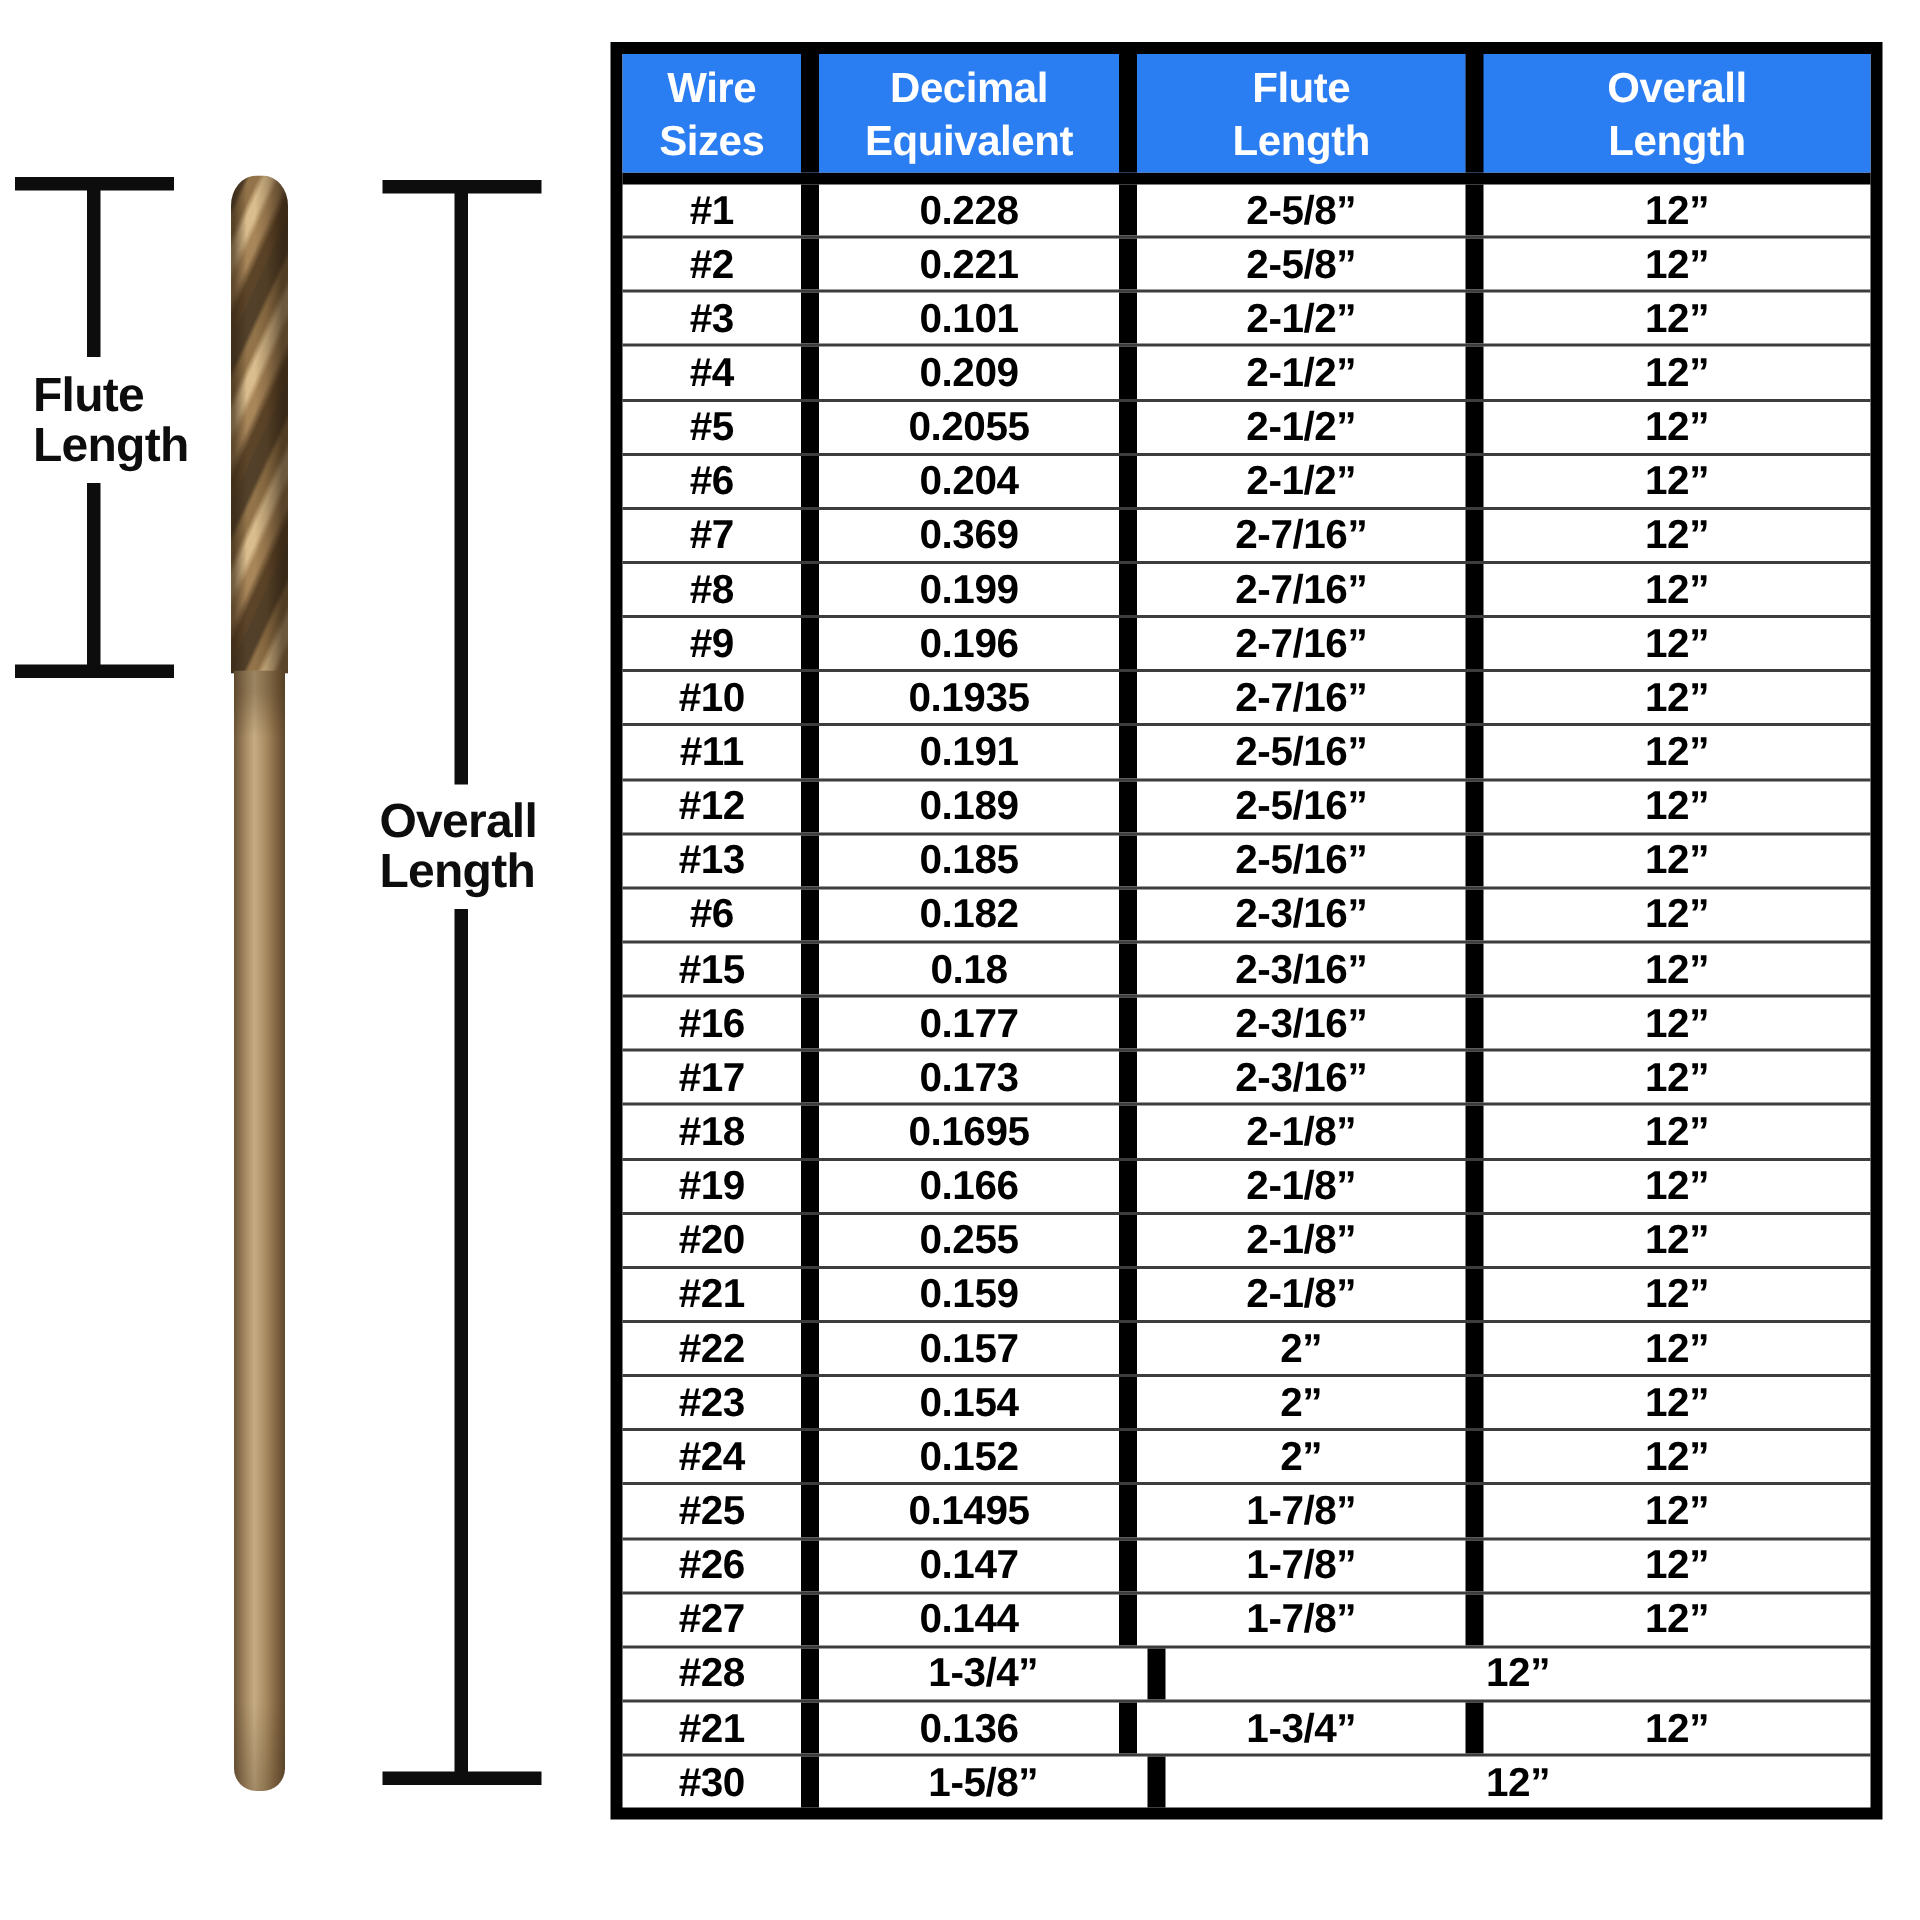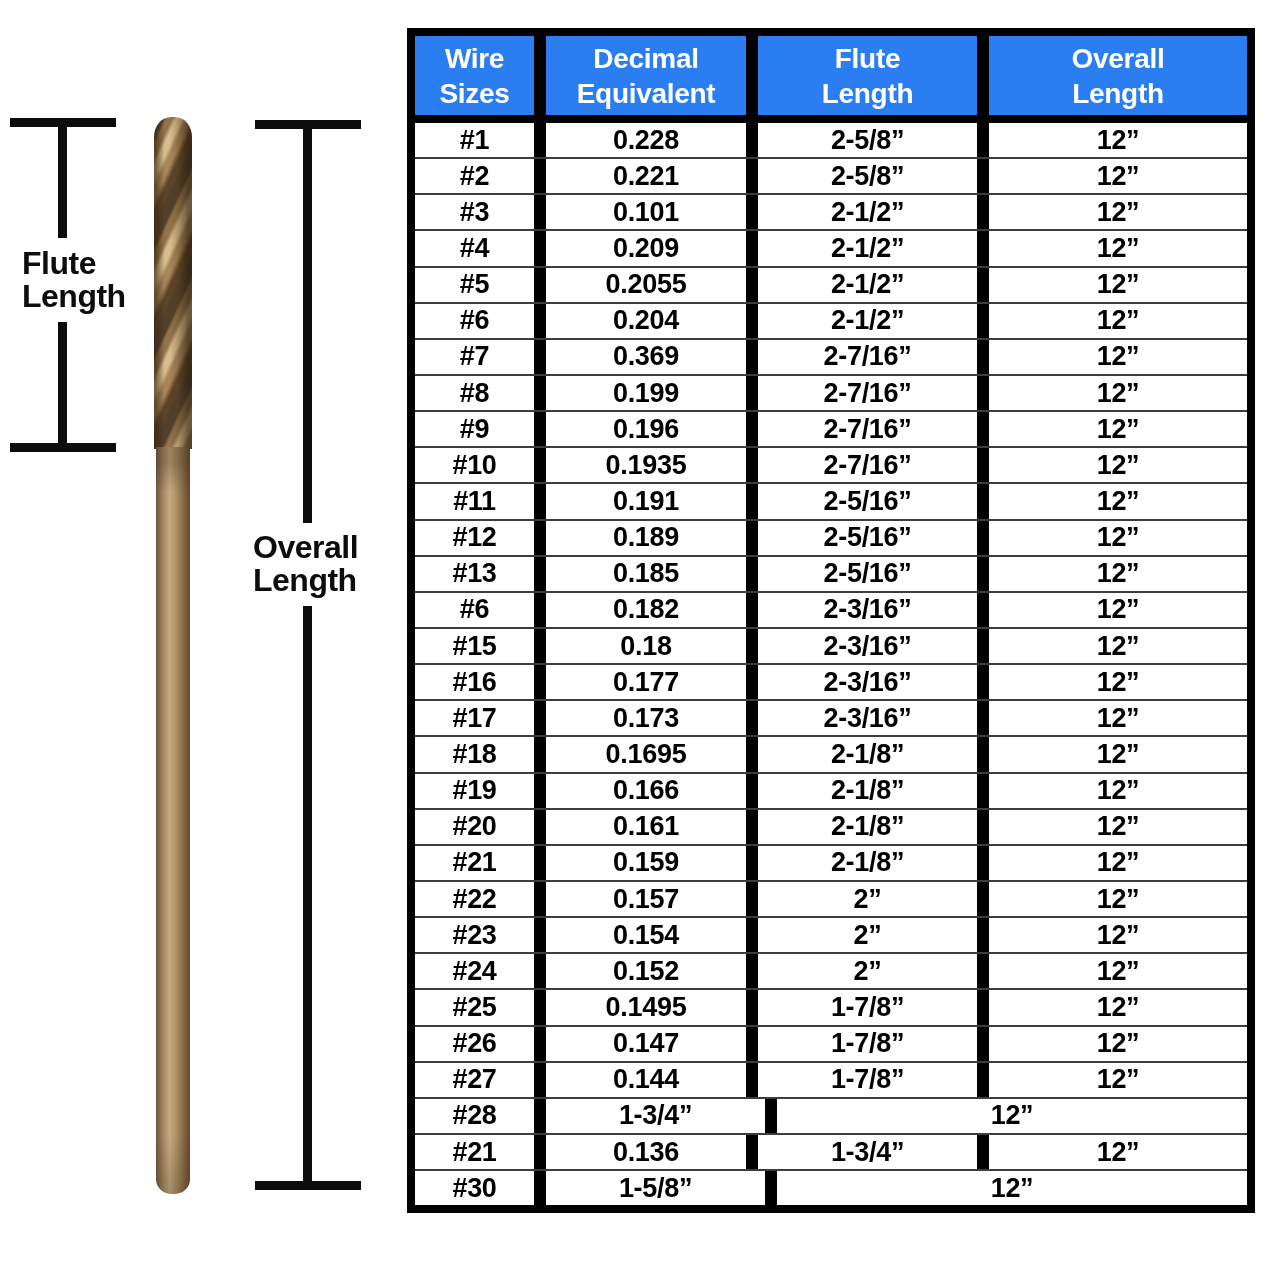--- a/index.html
+++ b/index.html
@@ -225,21 +225,21 @@
           <div class="cell c4">12”</div>
         </div>
         <div class="trow">
           <div class="cell c1">#19</div>
           <div class="cell c2">0.166</div>
           <div class="cell c3">2-1/8”</div>
           <div class="cell c4">12”</div>
         </div>
         <div class="trow">
           <div class="cell c1">#20</div>
-          <div class="cell c2">0.161</div>
+          <div class="cell c2">0.255</div>
           <div class="cell c3">2-1/8”</div>
           <div class="cell c4">12”</div>
         </div>
         <div class="trow">
           <div class="cell c1">#21</div>
           <div class="cell c2">0.159</div>
           <div class="cell c3">2-1/8”</div>
           <div class="cell c4">12”</div>
         </div>
         <div class="trow">

